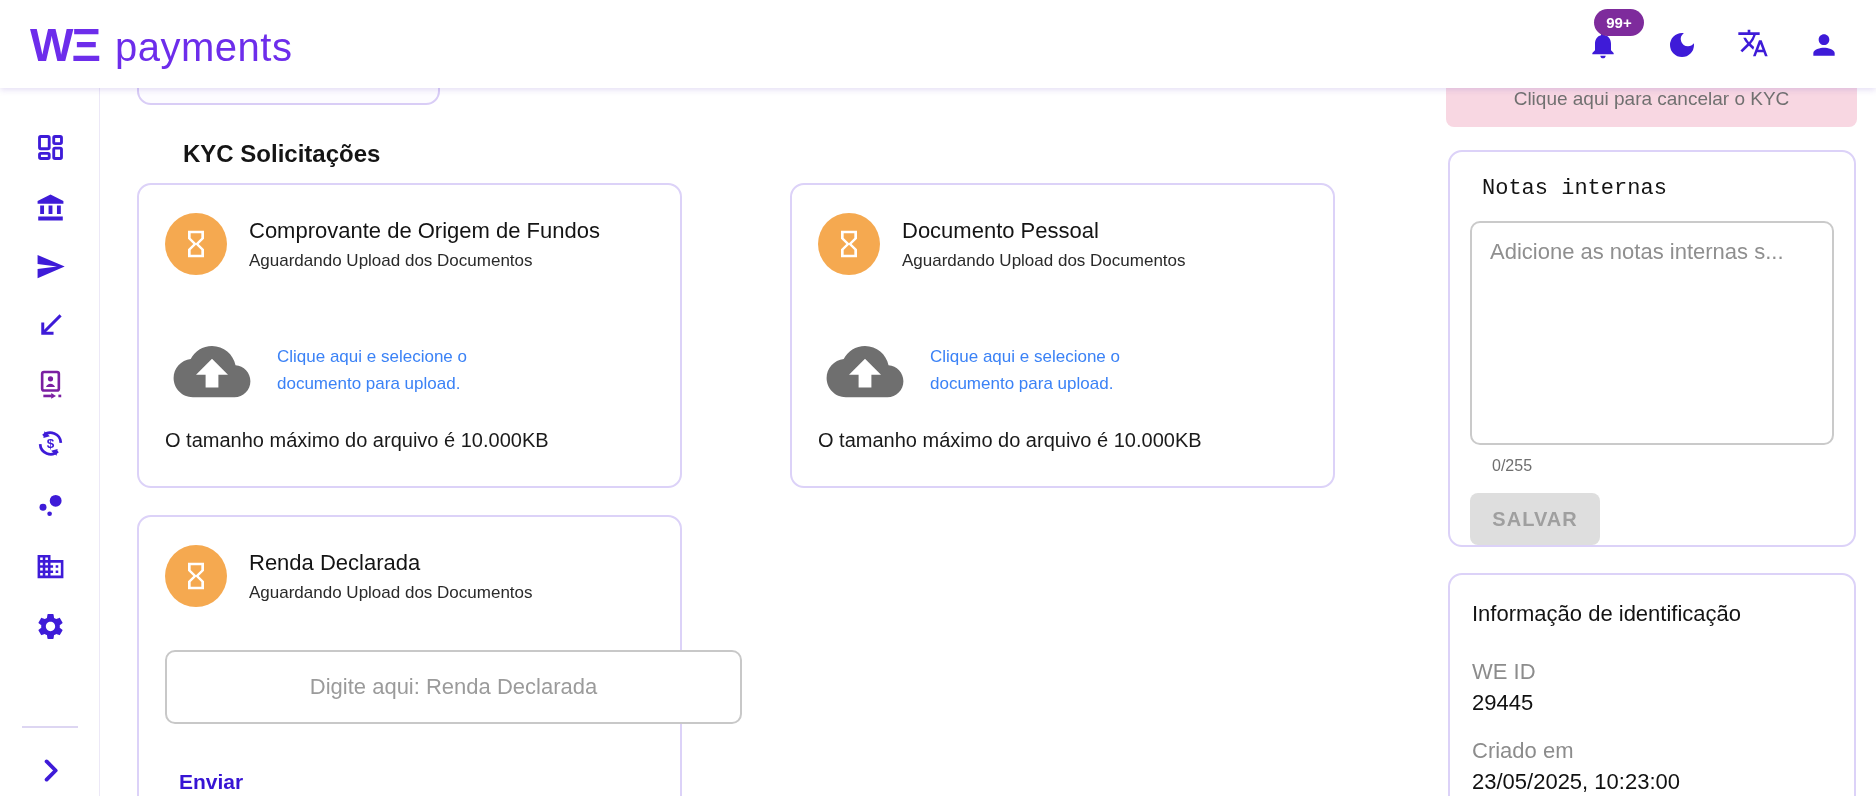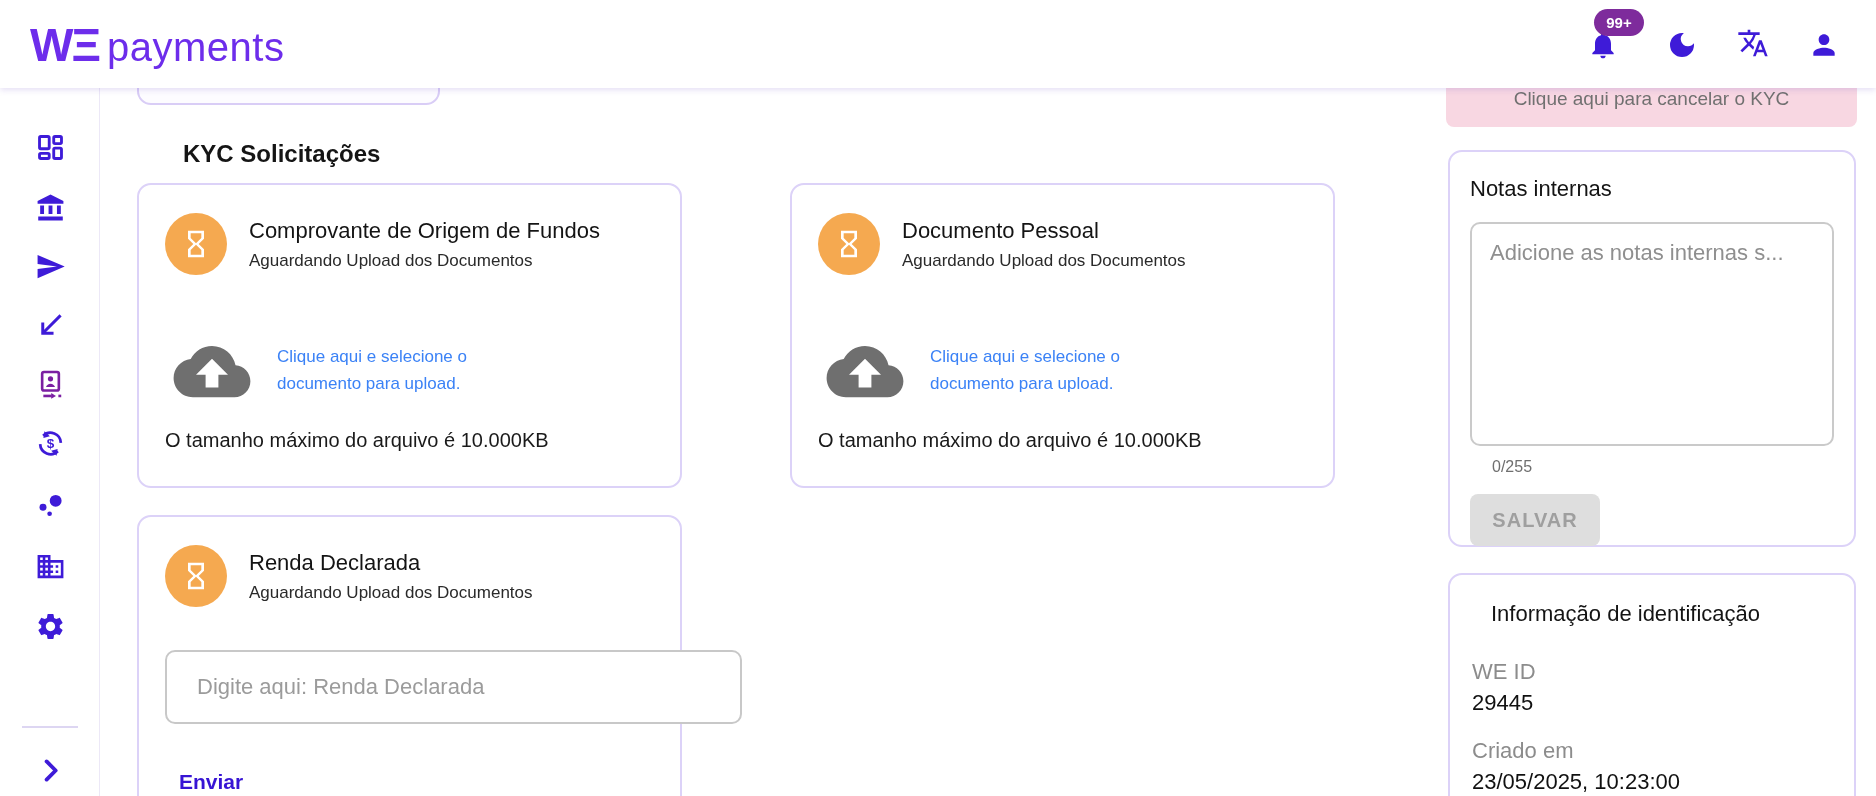--- a/index.html
+++ b/index.html
@@ -6,21 +6,21 @@
     --brand:#6D2DEB; --icon:#3E1BD8; --active-icon:#7B1FA2; --badge:#7E2B9C;
     --orange:#F5A950; --pink:#F8D7E2; --link:#3714D4; --card-border:#DCD2F8;
     --input-border:#C8C8C8; --txt:#151515; --gray:#8C8C8C;
   }
   *{margin:0;padding:0;box-sizing:border-box;}
   html,body{width:1876px;height:796px;overflow:hidden;background:#fff;
     font-family:"Liberation Sans",sans-serif;color:var(--txt);}
   
   .header{position:absolute;left:0;top:0;width:1876px;height:88px;background:#fff;z-index:10;
     box-shadow:0 2px 6px rgba(110,80,200,.18);}
-  .logo{position:absolute;left:30px;top:18px;display:flex;align-items:baseline;cursor:pointer;}
+  .logo{position:absolute;left:30px;top:18px;display:flex;align-items:baseline;cursor:pointer;gap:8px;}
   .logo-mark{font-size:46px;font-weight:800;color:var(--brand);letter-spacing:-2px;}
   .logo-text{font-size:40px;font-weight:500;color:var(--brand);margin-left:8px;letter-spacing:.5px;}
   .hbtn{position:absolute;width:40px;height:40px;top:25px;display:flex;align-items:center;justify-content:center;
     color:var(--icon);cursor:pointer;}
   .hbtn svg{width:32px;height:32px;}
   .badge{position:absolute;left:1594px;top:9px;min-width:50px;height:27px;background:var(--badge);
     border-radius:14px;color:#fff;font-size:15px;font-weight:bold;display:flex;align-items:center;
     justify-content:center;z-index:11;padding:0 8px;}
   
   .sidebar{position:absolute;left:0;top:88px;width:100px;height:708px;background:#fff;
@@ -40,30 +40,30 @@
     background:var(--orange);display:flex;align-items:center;justify-content:center;color:#fff;}
   .avatar svg{width:32px;height:32px;}
   .kc-title{position:absolute;left:110px;top:33px;font-size:22px;font-weight:500;color:#141414;}
   .kc-status{position:absolute;left:110px;top:66px;font-size:17px;color:#2A2A2A;}
   .dropzone{position:absolute;left:28px;top:142px;width:420px;height:86px;display:flex;align-items:center;cursor:pointer;}
   .cloud{width:90px;height:64px;color:#6F6F6F;flex:none;}
   .drop-text{margin-left:20px;width:262px;font-size:17px;line-height:27px;color:#3b82f6;}
   .maxsize{position:absolute;left:26px;top:244px;font-size:20px;color:#1A1A1A;}
   .rd-input{position:absolute;left:26px;top:133px;width:577px;height:74px;border:2px solid var(--input-border);
     border-radius:10px;font-size:22px;color:#333;padding:0 30px;outline:none;background:#fff;
-    font-family:"Liberation Sans",sans-serif;}
+    font-family:"Liberation Sans",sans-serif;text-align:center;}
   .rd-input::placeholder{color:#9B9B9B;}
   .enviar{position:absolute;left:40px;top:253px;font-size:21px;font-weight:bold;color:var(--link);cursor:pointer;}
   
   .banner{position:absolute;left:1446px;top:71px;width:411px;height:56px;background:var(--pink);
     border-radius:8px;display:flex;align-items:center;justify-content:center;z-index:1;cursor:pointer;}
   .banner span{font-size:19px;color:#707070;}
   .rcard{position:absolute;left:1448px;width:408px;background:#fff;border:2px solid var(--card-border);
     border-radius:14px;}
-  .rcard-title{font-size:22px;font-weight:500;color:#141414;margin-left:19px;}
+  .rcard-title{font-size:22px;font-weight:500;color:#141414;}
   .notes-area{display:block;margin:20px 0 0 0;width:364px;height:224px;border:2px solid #CACACA;border-radius:10px;
     resize:none;font-family:"Liberation Sans",sans-serif;font-size:22px;color:#333;padding:16px 18px;outline:none;}
   .notes-area::placeholder{color:#8F8F8F;}
   .counter{margin:12px 0 0 22px;font-size:16px;color:#6F6F6F;}
   .salvar{margin-top:18px;width:130px;height:52px;background:#DEDEDE;border:none;border-radius:8px;
     font-family:"Liberation Sans",sans-serif;font-size:20px;font-weight:bold;color:#9F9F9F;letter-spacing:1px;}
   .field-label{font-size:22px;color:var(--gray);}
   .field-value{font-size:22px;color:#111;margin-top:5px;}
 </style>
 </head>
@@ -260,21 +260,21 @@
         </svg>
     </span>
   </div>
   <div class="kc-title">Renda Declarada</div>
   <div class="kc-status">Aguardando Upload dos Documentos</div>
   <input class="rd-input" type="text" placeholder="Digite aqui: Renda Declarada" style="">
   <div class="enviar">Enviar</div>
 </div>
 
 <div class="rcard" style="top:150px;height:397px;padding:24px 20px;">
-  <div class="rcard-title" style="margin-left:0;">Notas internas</div>
+  <div class="rcard-title" style="margin-left:12px;font-family:Liberation Mono, monospace;">Notas internas</div>
   <textarea class="notes-area" placeholder="Adicione as notas internas s..." style=""></textarea>
   <div class="counter">0/255</div>
   <button class="salvar" disabled="">SALVAR</button>
 </div>
 
 <div class="rcard" style="top:573px;height:300px;padding:26px 22px;">
   <div class="rcard-title">Informação de identificação</div>
   <div style="margin-top:32px;">
     <div class="field-label">WE ID</div>
     <div class="field-value">29445</div>

